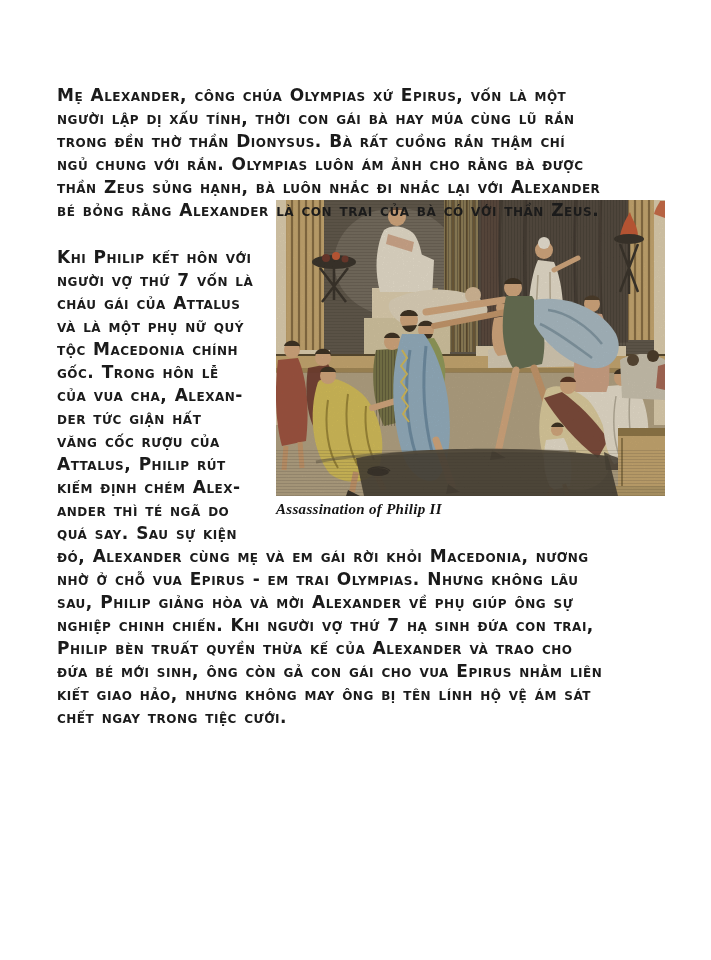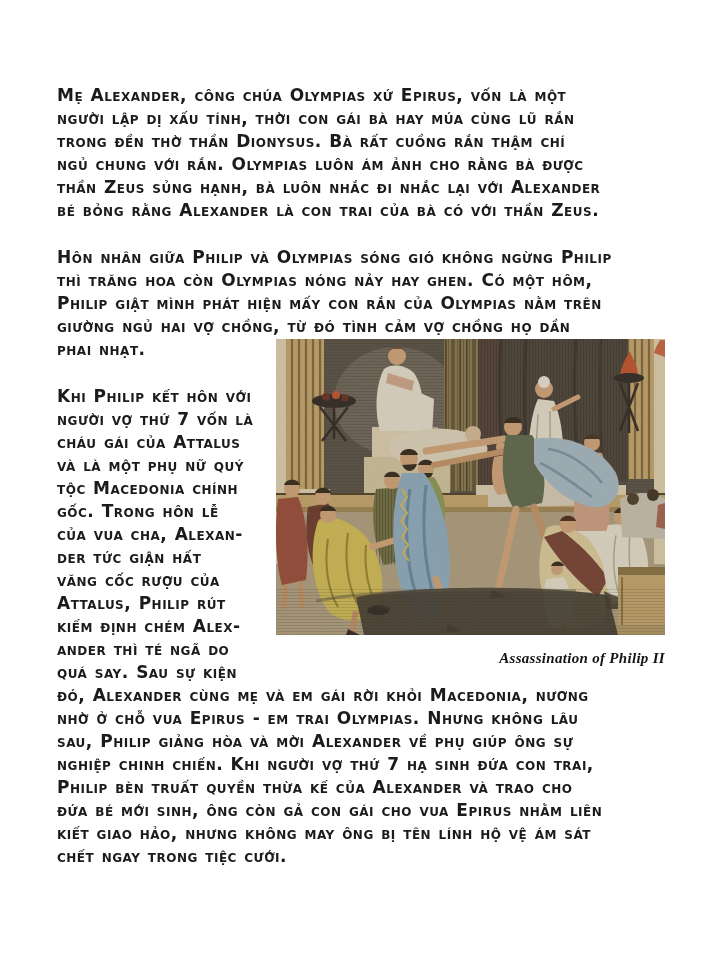--- a/index.html
+++ b/index.html
@@ -15,21 +15,21 @@
     font-variant-caps:small-caps;
     letter-spacing:0.5px; word-spacing:1px;
     white-space:pre-line;
   }
   figure.illustration {
     float:right; width:389px;
     margin:-46px -8px 0 14px; padding:0;
   }
   figure.illustration svg { display:block; width:389px; height:296px; }
   figcaption.caption {
-    margin-top:15px; text-align:right;
+    margin-top:5px; text-align:left;
     font-family:"Liberation Serif", serif; font-style:italic; font-weight:700;
     font-size:15px; color:#141414; letter-spacing:0.3px;
   }
   
   .f-floor{fill:var(--p-floor)} .f-smoke{fill:var(--p-smoke)}
   .f-column{fill:var(--p-column)} .f-stone{fill:var(--p-stone)}
   .f-white{fill:var(--p-white_robe)} .f-flesh{fill:var(--p-flesh)}
   .f-yellow{fill:var(--p-yellow_robe)} .f-blue{fill:var(--p-blue_drape)}
   .f-bluepale{fill:var(--p-blue_pale)} .f-red{fill:var(--p-red_cloak)}
   .f-maroon{fill:var(--p-maroon)} .f-olive{fill:var(--p-olive)}
@@ -44,25 +44,20 @@
 <div class="page" style="background: rgb(255, 255, 255); color: rgb(27, 27, 27); border-radius: 7px;">
   <div class="content">
 
     <p class="body-text">Mẹ Alexander, công chúa Olympias xứ Epirus, vốn là một
 người lập dị xấu tính, thời con gái bà hay múa cùng lũ rắn
 trong đền thờ thần Dionysus. Bà rất cuồng rắn thậm chí
 ngủ chung với rắn. Olympias luôn ám ảnh cho rằng bà được
 thần Zeus sủng hạnh, bà luôn nhắc đi nhắc lại với Alexander
 bé bỏng rằng Alexander là con trai của bà có với thần Zeus.</p>
 
-    <p class="body-text">Hôn nhân giữa Philip và Olympias sóng gió không ngừng Philip
-thì trăng hoa còn Olympias nóng nảy hay ghen. Có một hôm,
-Philip giật mình phát hiện mấy con rắn của Olympias nằm trên
-giường ngủ hai vợ chồng, từ đó tình cảm vợ chồng họ dần
-phai nhạt.</p>
 
     <figure class="illustration">
       <svg viewBox="0 0 389 296" xmlns="http://www.w3.org/2000/svg">
         <defs>
           <pattern id="flute" width="7" height="8" patternUnits="userSpaceOnUse">
             <line x1="2" y1="0" x2="2" y2="8" stroke="rgba(70,45,15,0.55)" stroke-width="2.2"></line>
           </pattern>
           <pattern id="hatchH" width="4" height="3" patternUnits="userSpaceOnUse">
             <line x1="0" y1="1.5" x2="4" y2="1.5" stroke="#2a241c" stroke-width="0.7"></line>
           </pattern>

